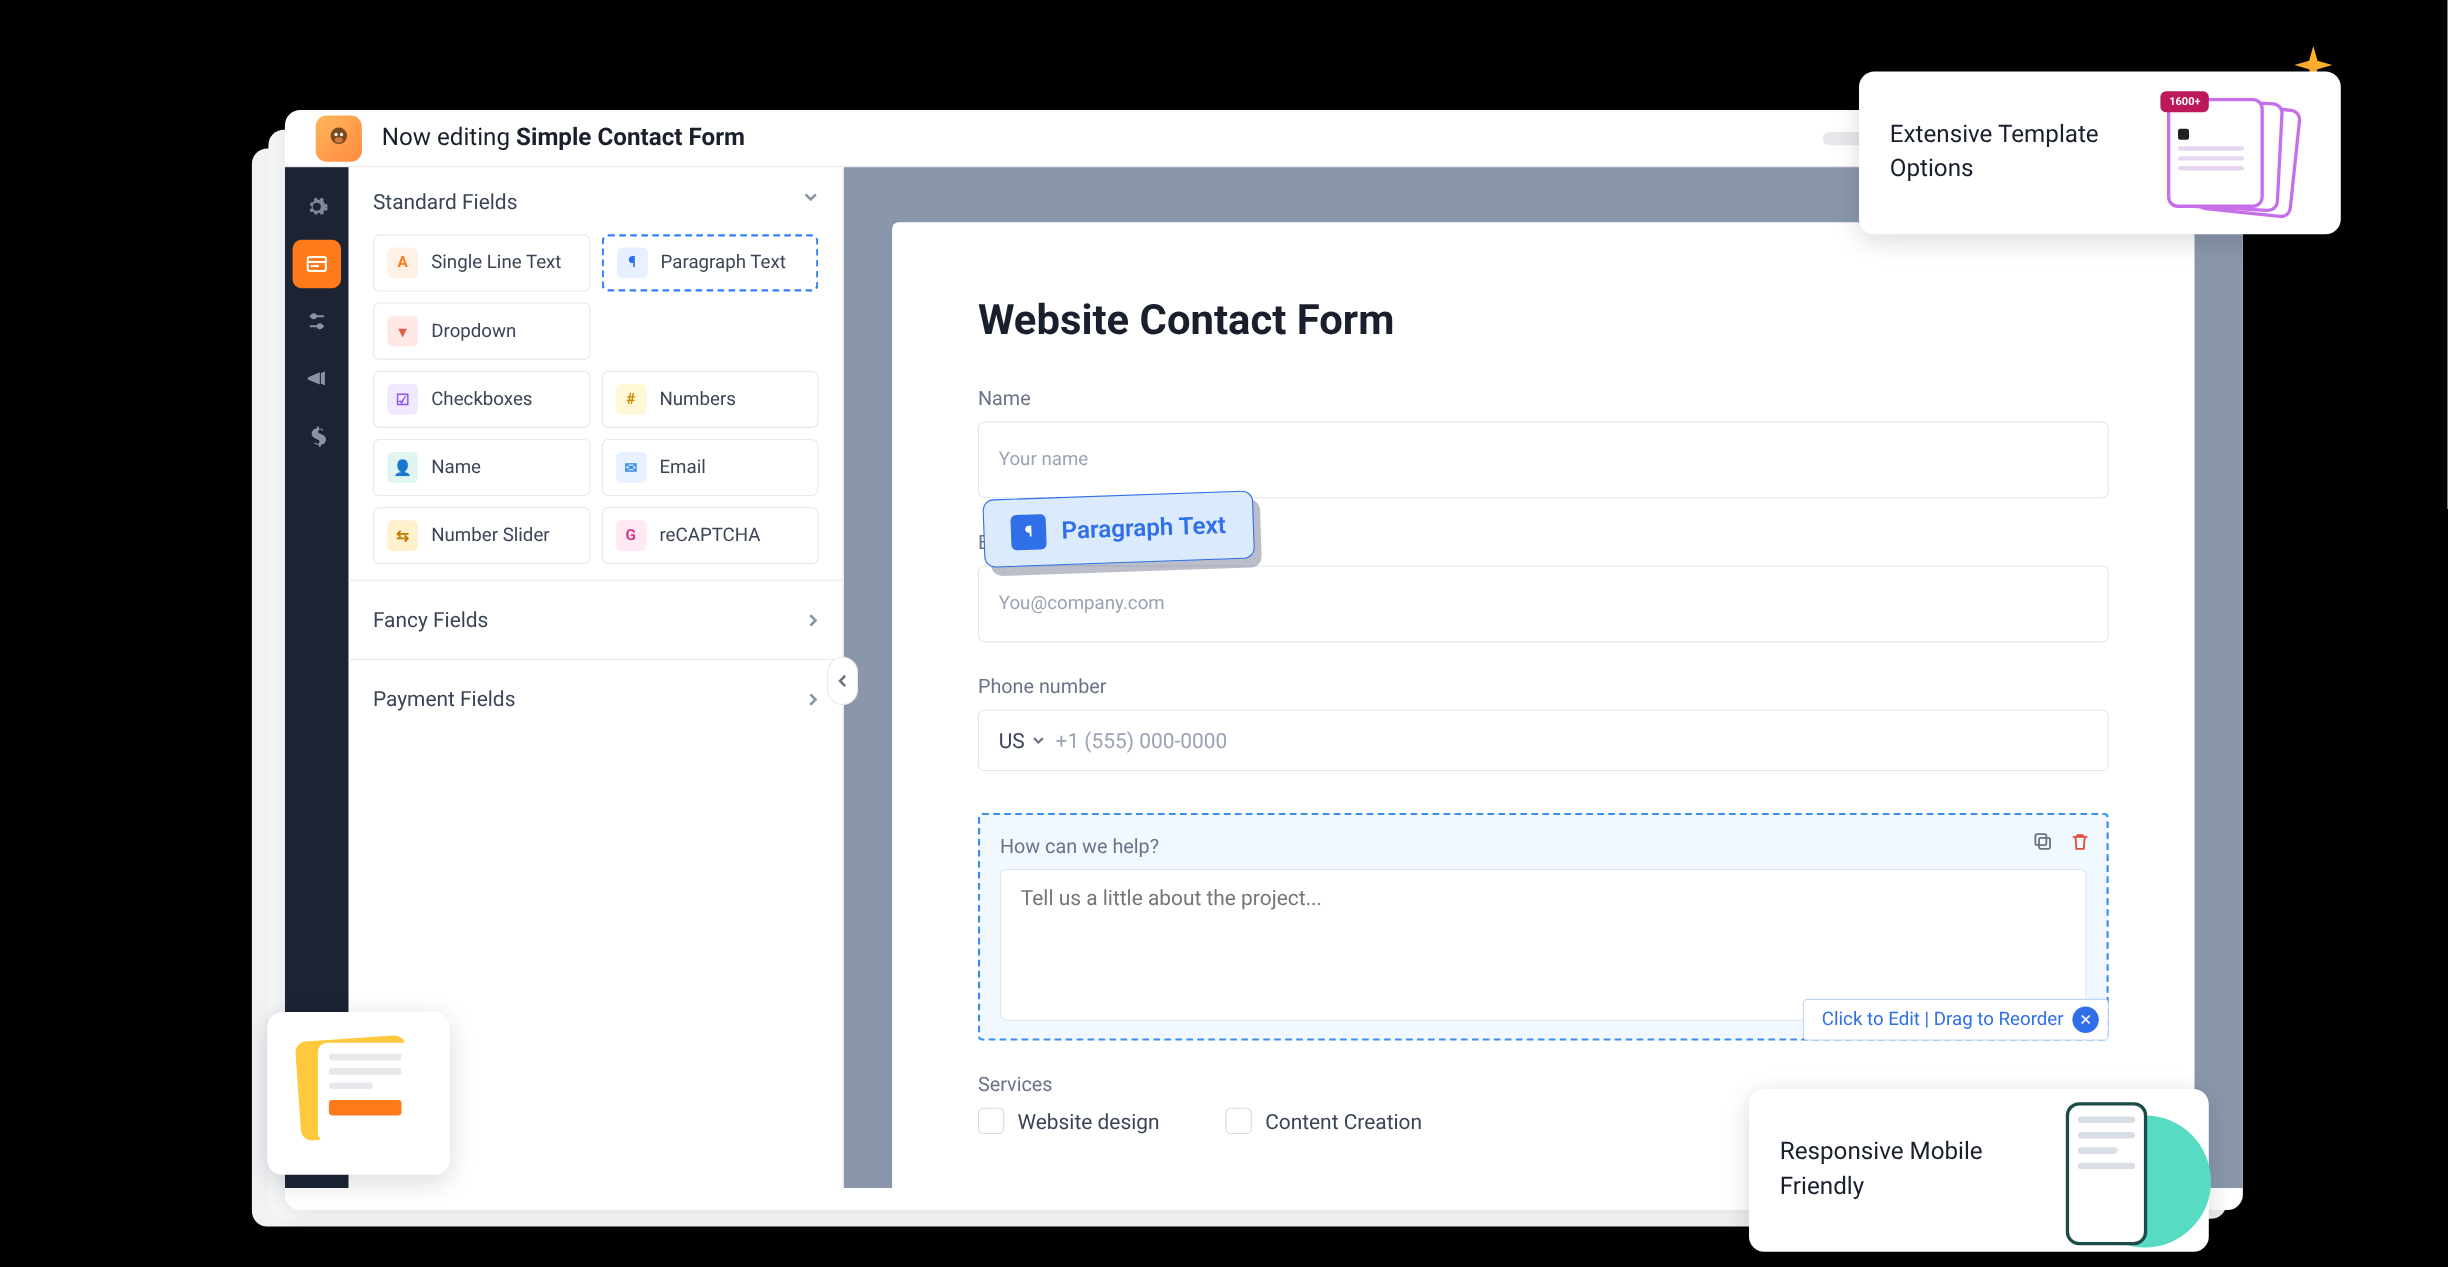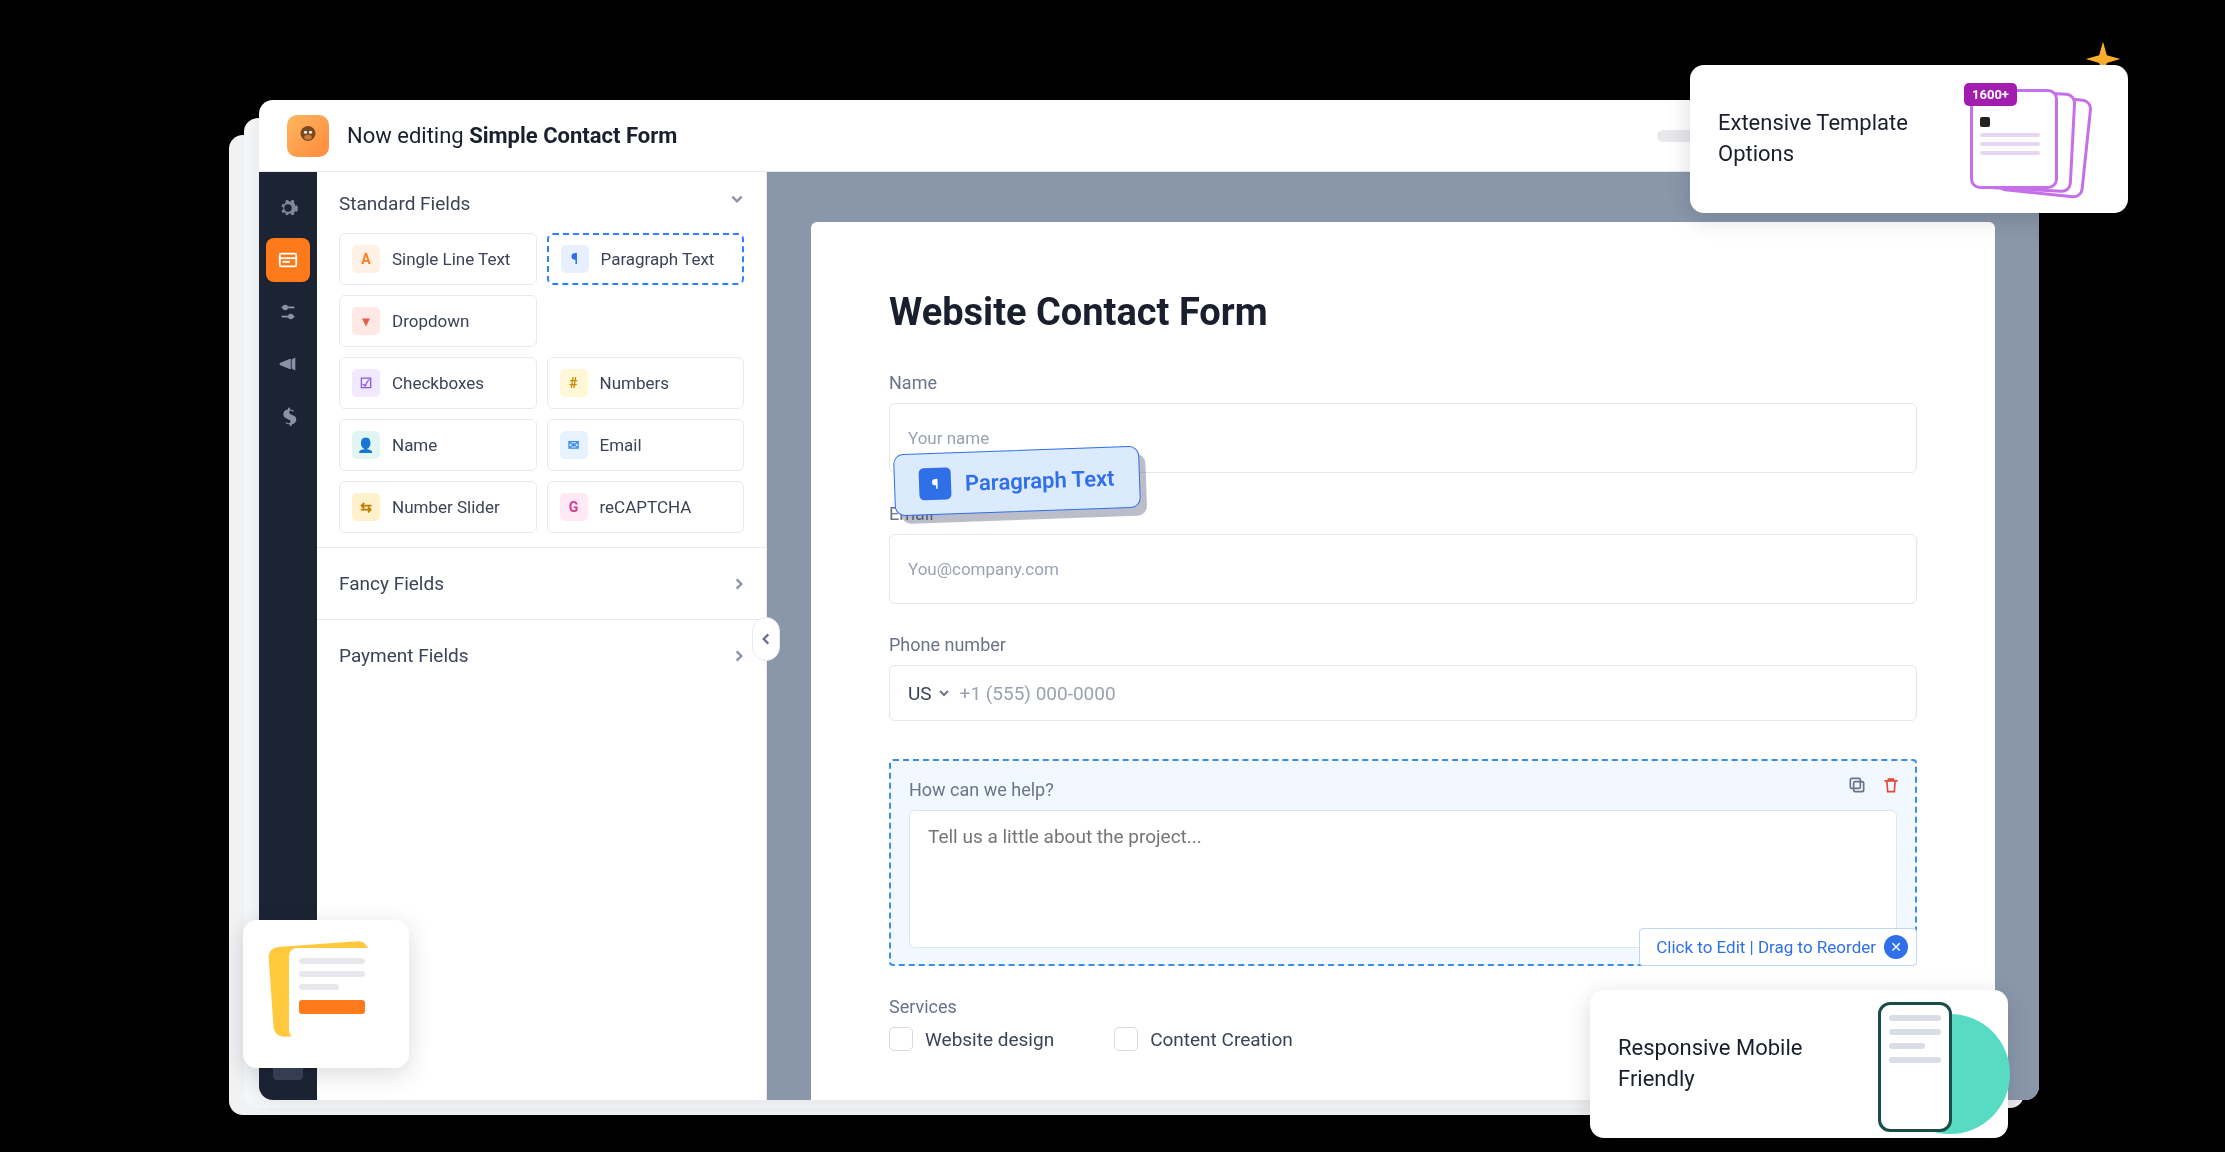--- a/index.html
+++ b/index.html
@@ -7,21 +7,21 @@
 
 .stage { position: absolute; left: 259px; top: 100px; width: 1780px; height: 1020px; }
 
 
 .bg-window-1 { position: absolute; left: -30px; top: 35px; width: 1780px; height: 980px; background: #f1f2f4; border-radius: 14px; }
 .bg-window-2 { position: absolute; left: -15px; top: 18px; width: 1780px; height: 990px; background: #f6f7f8; border-radius: 14px; }
 
 .app-window { position: absolute; left: 0; top: 0; width: 1780px; height: 1000px; background: #fff; border-radius: 14px; overflow: hidden; box-shadow: 0 4px 20px rgba(0,0,0,.08); }
 
 
-.app-header { height: 72px; display: flex; align-items: center; padding: 0 28px; border-bottom: 1px solid #e7e9ed; }
+.app-header { height: 52px; display: flex; align-items: center; padding: 0 28px; border-bottom: 1px solid #e7e9ed; }
 .logo { width: 42px; height: 42px; border-radius: 10px; background: linear-gradient(135deg,#ffb65e,#ff8a3d); display:flex; align-items:center; justify-content:center; margin-right: 18px; }
 .logo svg { width: 30px; height: 30px; }
 .editing-text { font-size: 22px; color: #1a1f2e; }
 .editing-text .bold { font-weight: 700; }
 .header-pills { margin-left: auto; display:flex; gap:10px; align-items:center; }
 .pill { width: 56px; height: 12px; border-radius: 6px; background: #e6e8ec; }
 .pill.active { background: #ff7a1a; width: 90px; }
 
 
 .app-body { display:flex; height: calc(100% - 72px); }
@@ -97,21 +97,21 @@
 
 .sparkle { position:absolute; left:2080px; top:38px; width:46px; height:46px; color:#ffb02e; }
 .thumb-payment { position: relative; width: 110px; height: 100px;}
 .thumb-mobile { position: relative; width: 110px; height: 100px;}
 
 .template-cards { position:relative; width:130px; height:100px; }
 .template-cards .card { position:absolute; width:88px; height:100px; border-radius:10px; background:#fff; border:3px solid #c56fe8; }
 .template-cards .card.c1 { left:30px; top:6px; transform:rotate(6deg); }
 .template-cards .card.c2 { left:16px; top:2px; transform:rotate(3deg); }
 .template-cards .card.c3 { left:0; top:0; }
-.template-cards .badge { position:absolute; left:-6px; top:-6px; background:#a21caf; color:#fff; font-size:13px; font-weight:700; padding:4px 8px; border-radius:5px; }
+.template-cards .badge { position:absolute; left:-6px; top:-6px; background:#be185d; color:#fff; font-size:10px; font-weight:700; padding:4px 8px; border-radius:5px; }
 .template-cards .lines { position:absolute; left:10px; top:28px; width: 60px;}
 .template-cards .lines div { height:4px; background:#e6d6f2; margin-bottom:5px; border-radius:2px; }
 .template-cards .lines div:first-child{width:10px;height:10px;background:#222;border-radius:2px;margin-bottom:6px;}
 
 .phone-outline { width:74px; height:130px; border:3px solid #1a4d47; border-radius:12px; background:#fff; padding:10px 8px; position:absolute; left:8px; top:-12px; }
 .phone-outline div{height:6px;background:#d8dde6;border-radius:3px;margin-bottom:8px;}
 .mobile-blob { position:absolute; right:-30px; bottom:-20px; width:120px; height:120px; border-radius:50%; background:#57dcc3; }
 
 .pay-card-bg { position:absolute; left:0; top:0; width:100px; height:90px; background:#ffc83d; border-radius:10px; transform:rotate(-4deg); }
 .pay-card { position:absolute; left:18px; top:4px; width:86px; height:90px; background:#fff; border-radius:8px; padding:10px; }

